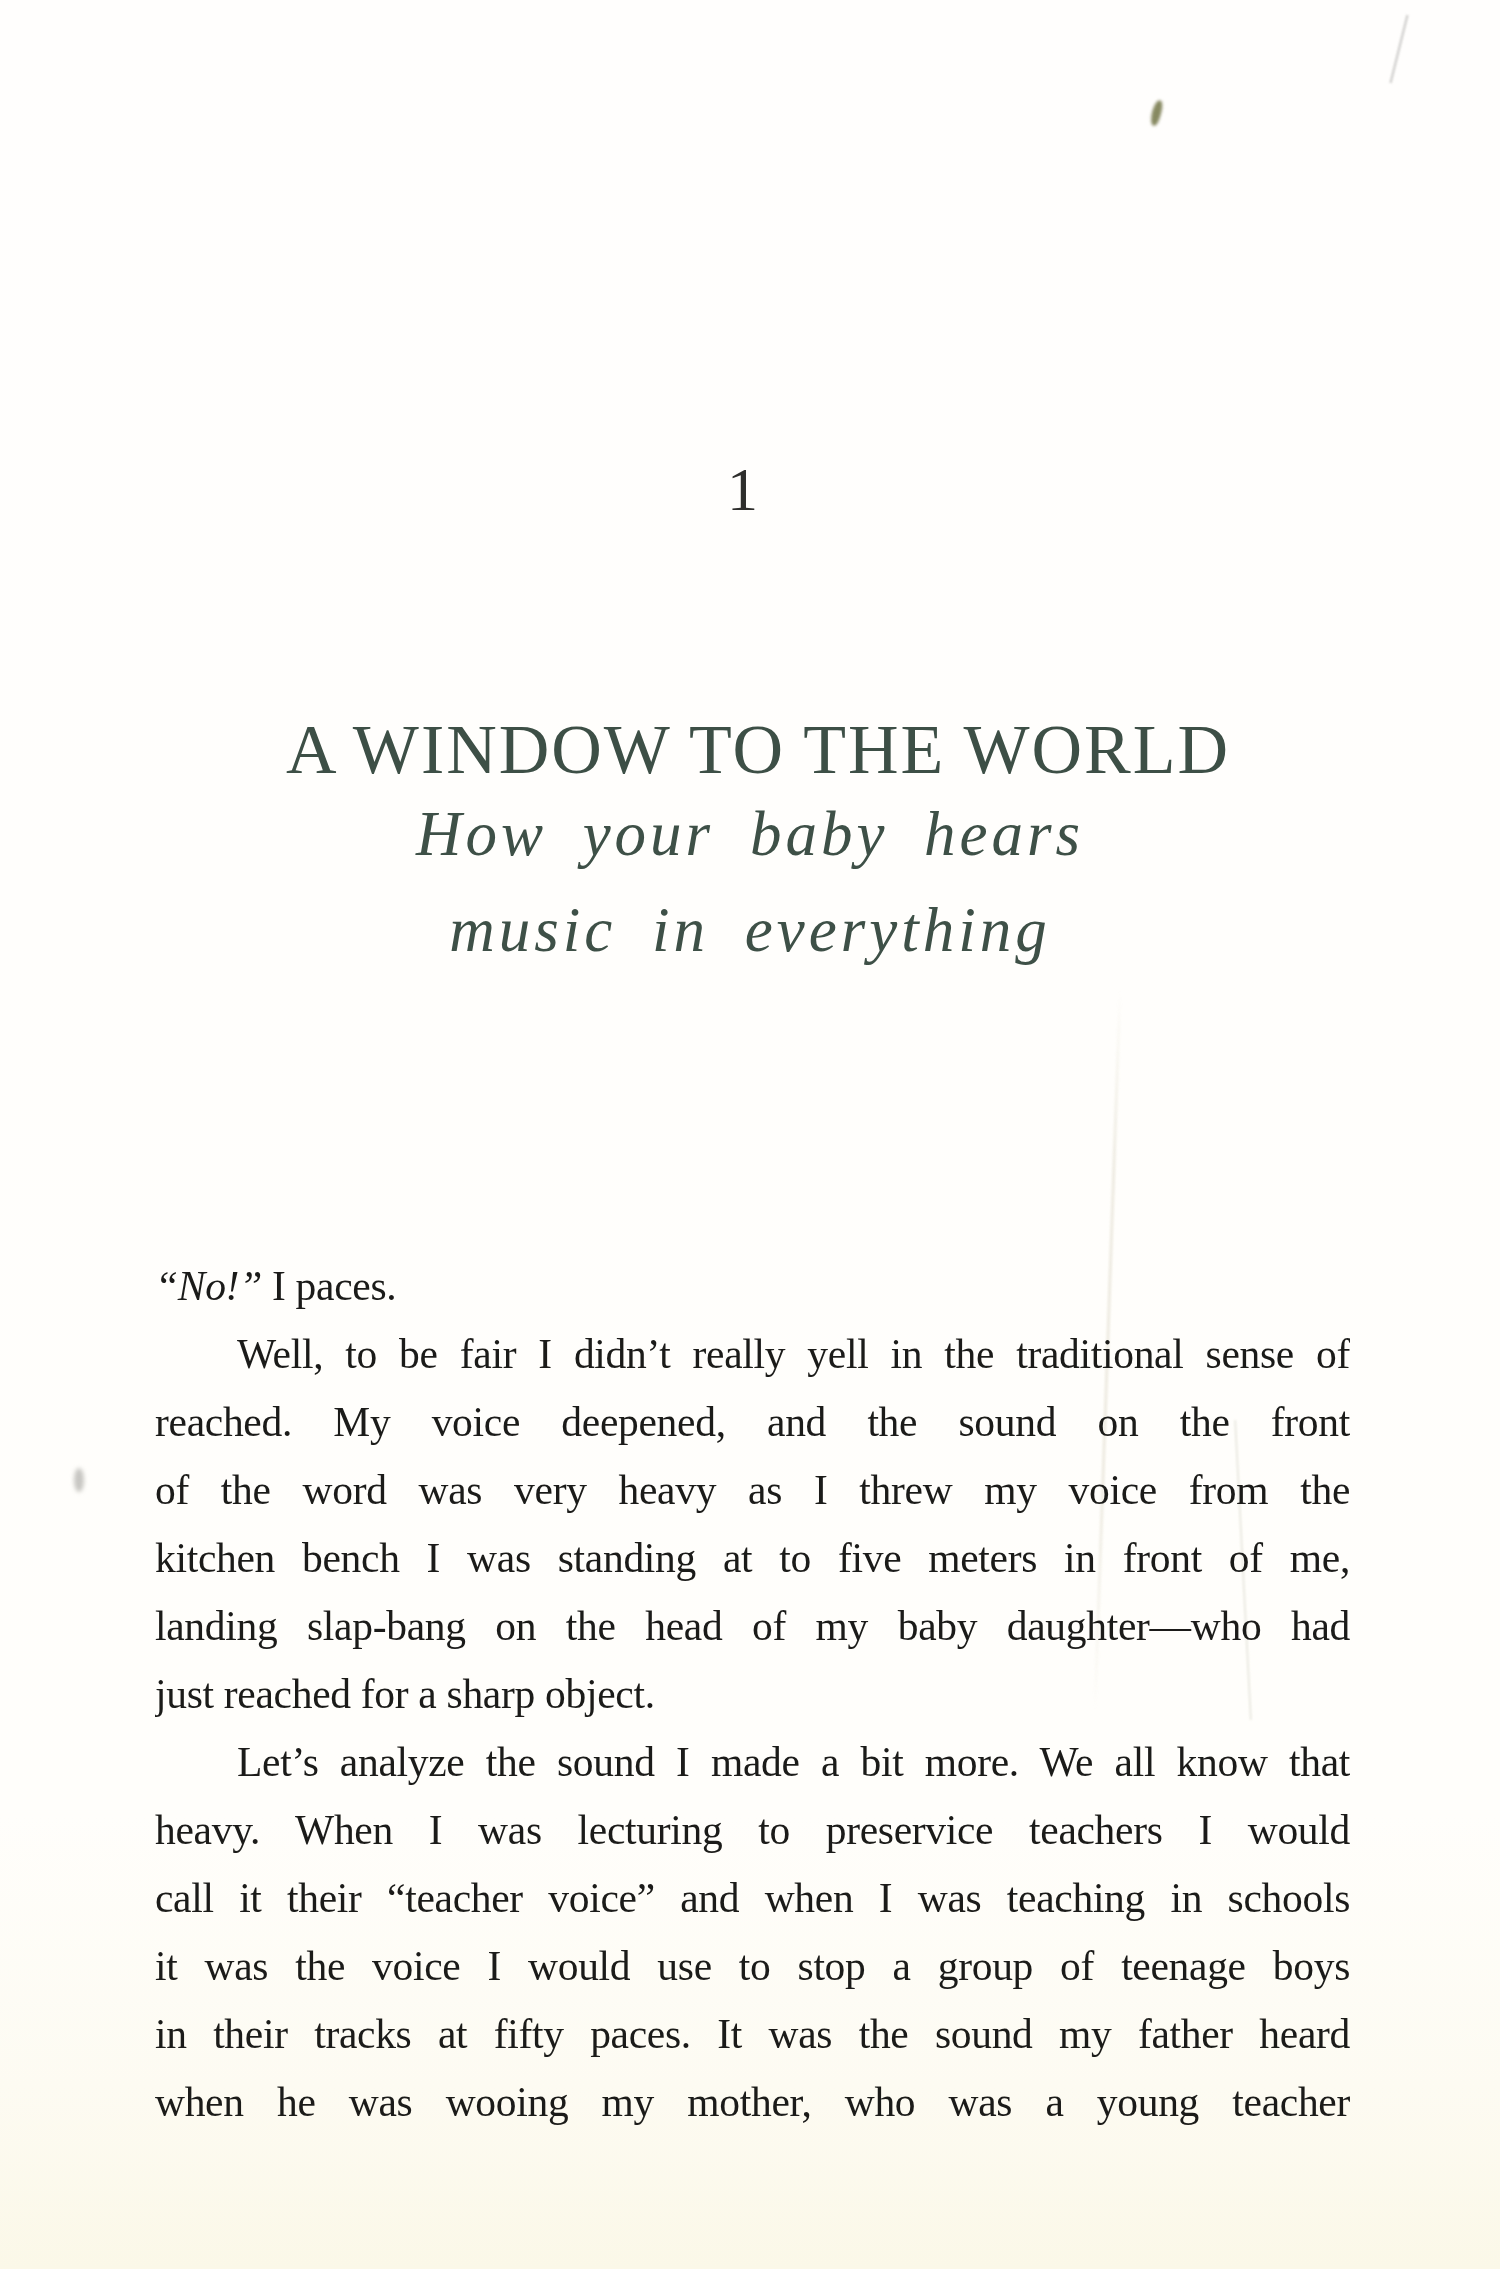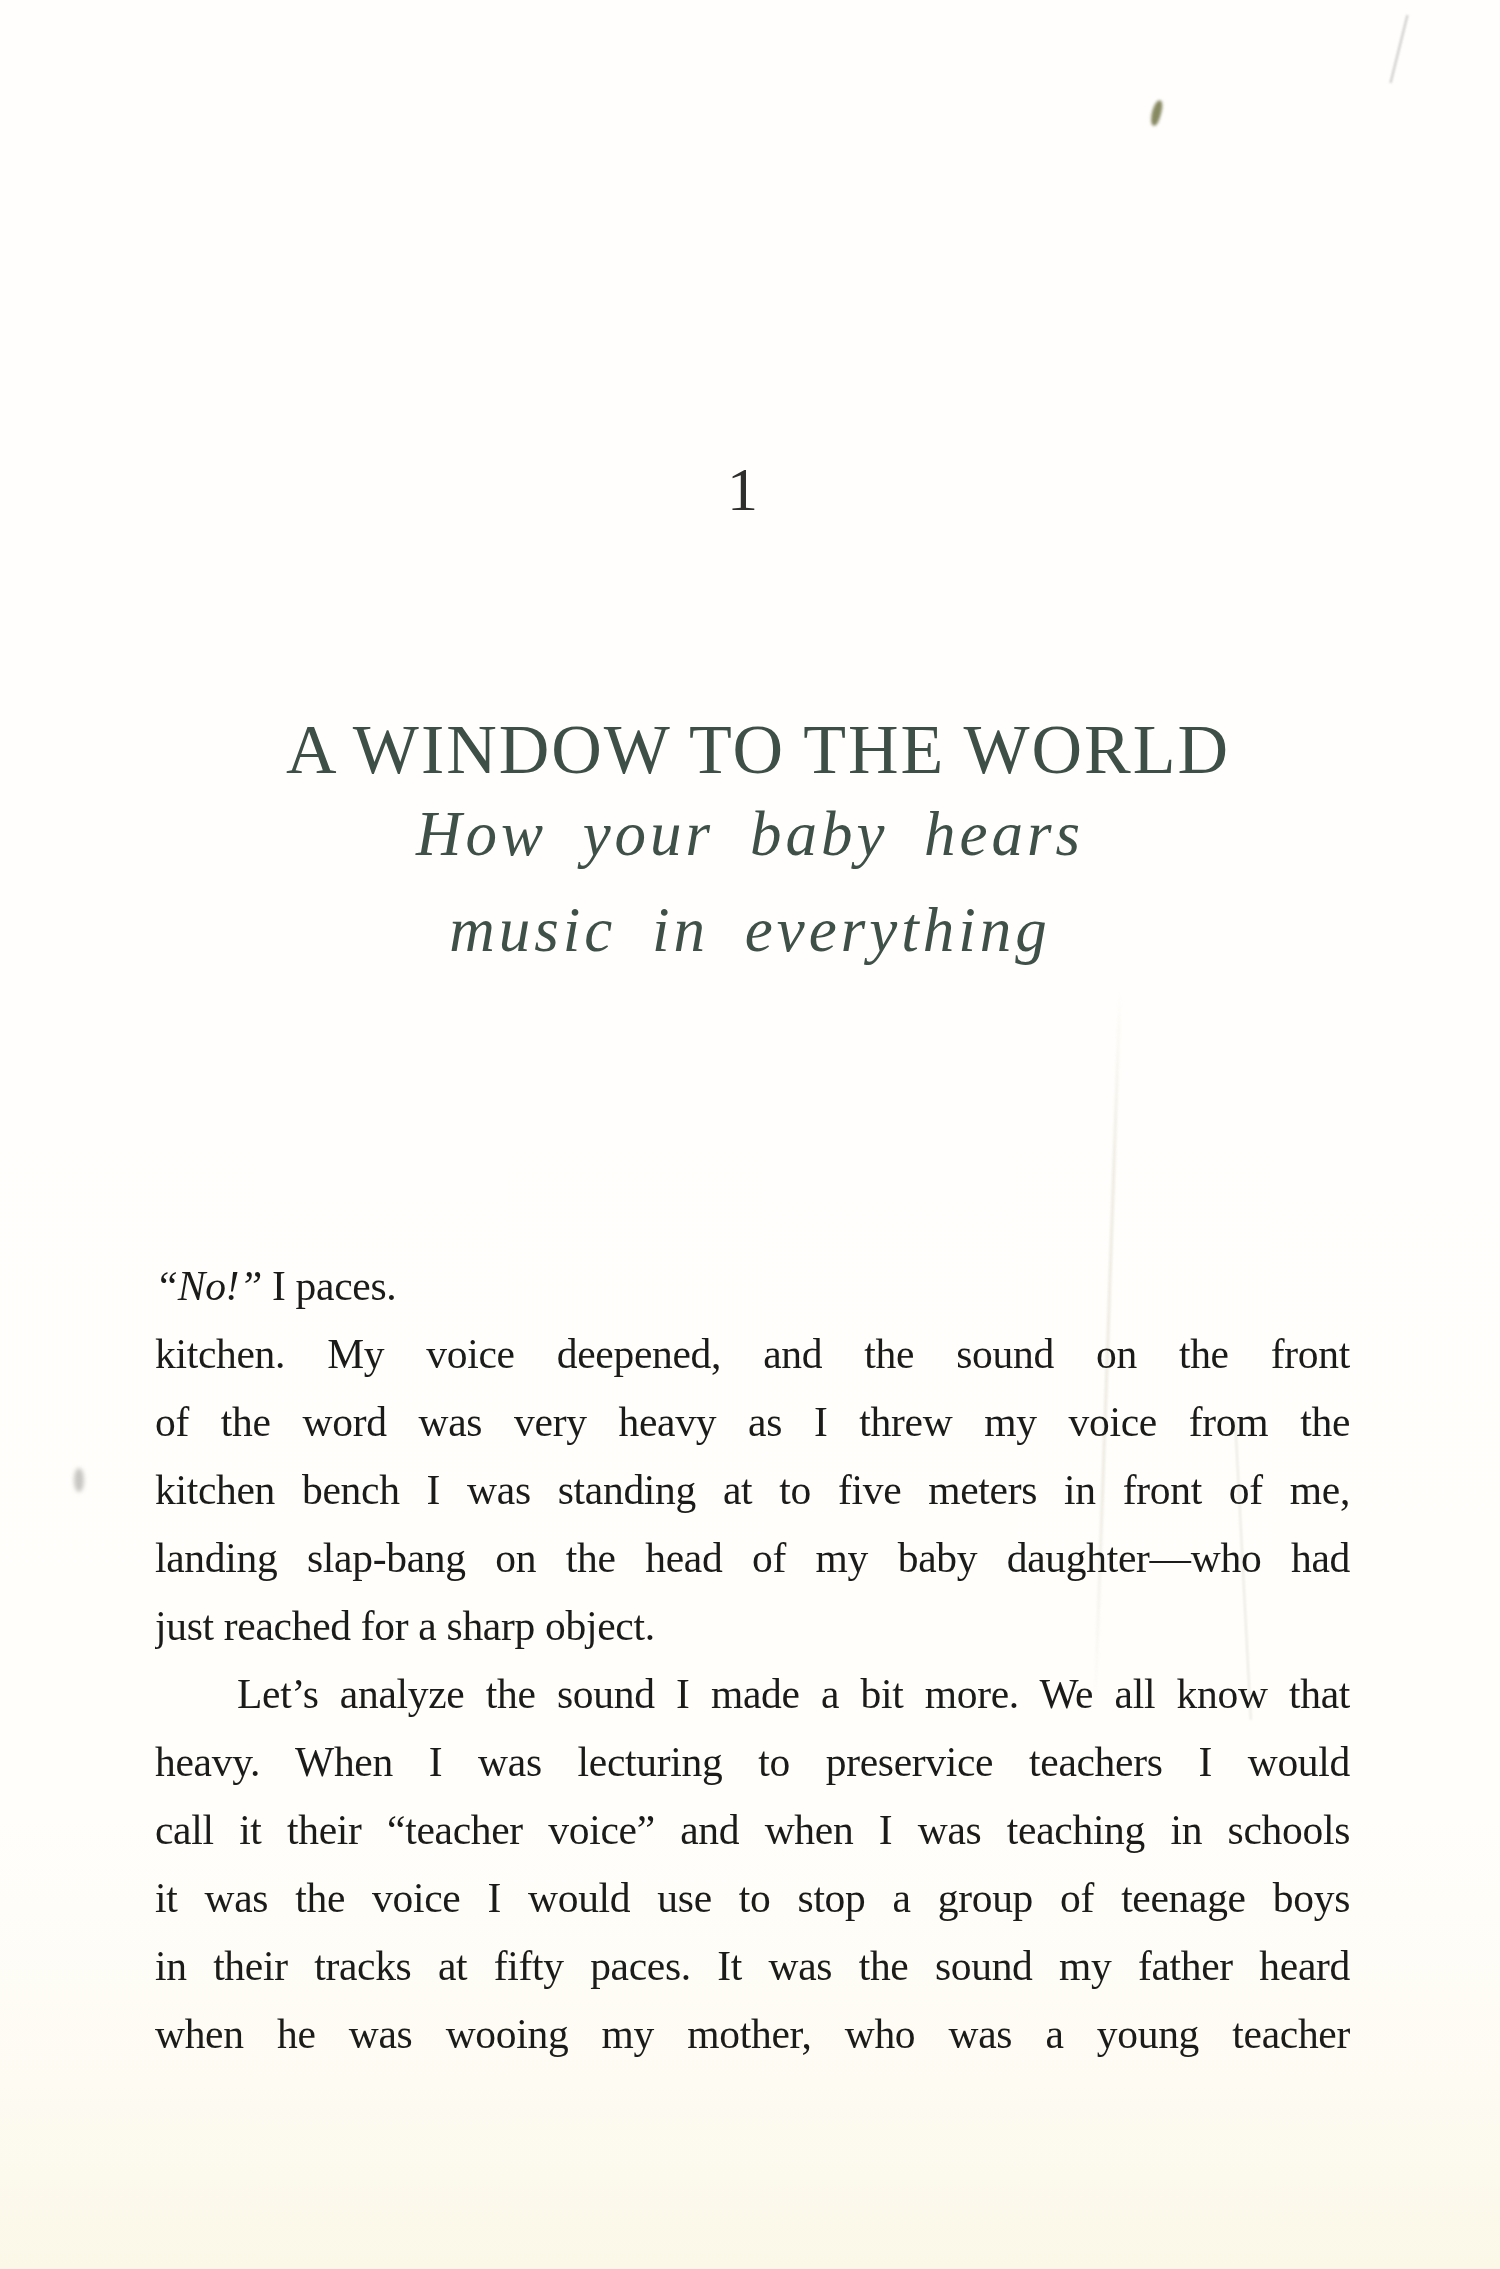--- a/index.html
+++ b/index.html
@@ -149,21 +149,22 @@
 
   <h1 class="title">A WINDOW TO THE WORLD</h1>
 
   <div class="subtitle">
     <div>How your baby hears</div>
     <div>music in everything</div>
   </div>
 
   <div class="body-text">
     <div class="line last"><em>“No!”</em><span> I paces.</span></div>
-    <div class="line">kitchen. My voice deepened, and the sound on the front</div>
+    <div class="line indent">Well, to be fair I didn’t really yell in the traditional sense of</div>
+    <div class="line">reached. My voice deepened, and the sound on the front</div>
     <div class="line">of the word was very heavy as I threw my voice from the</div>
     <div class="line">kitchen bench I was standing at to five meters in front of me,</div>
     <div class="line">landing slap-bang on the head of my baby daughter—who had</div>
     <div class="line last">just reached for a sharp object.</div>
     <div class="line indent">Let’s analyze the sound I made a bit more. We all know that</div>
     <div class="line">heavy. When I was lecturing to preservice teachers I would</div>
     <div class="line">call it their “teacher voice” and when I was teaching in schools</div>
     <div class="line">it was the voice I would use to stop a group of teenage boys</div>
     <div class="line">in their tracks at fifty paces. It was the sound my father heard</div>
     <div class="line">when he was wooing my mother, who was a young teacher</div>

